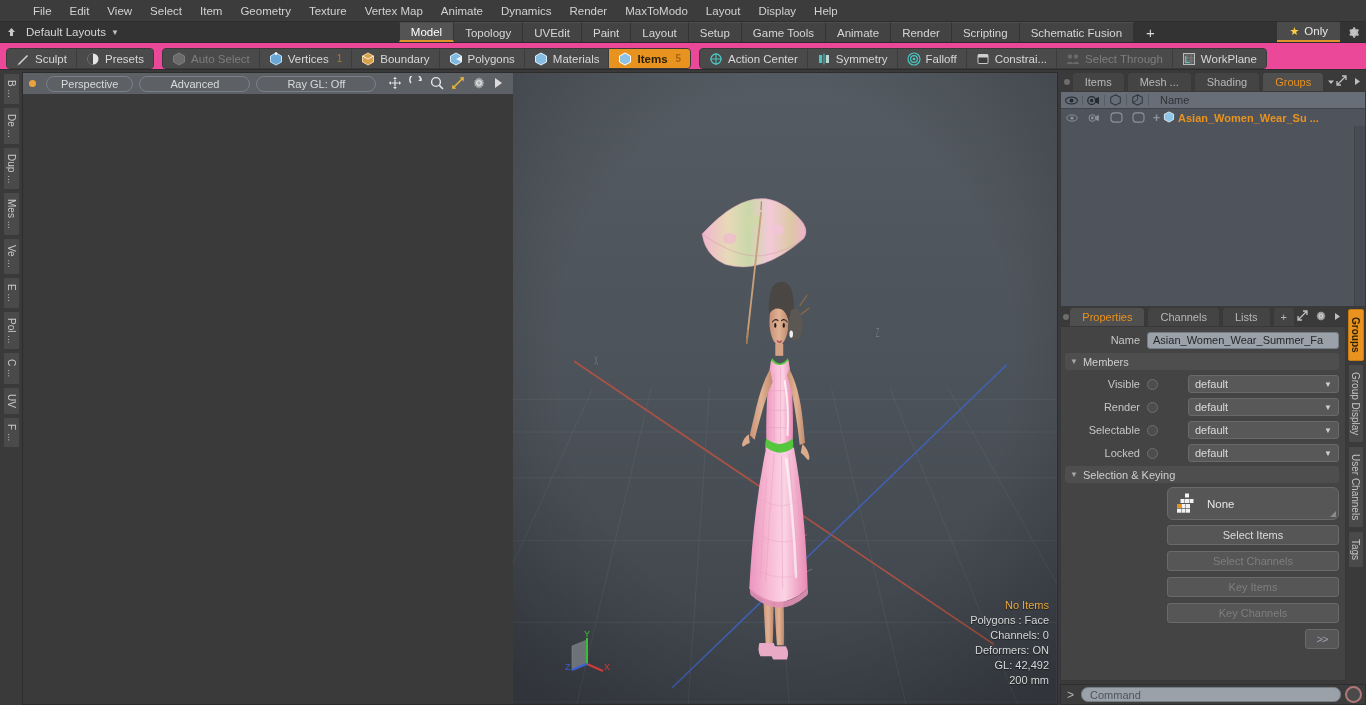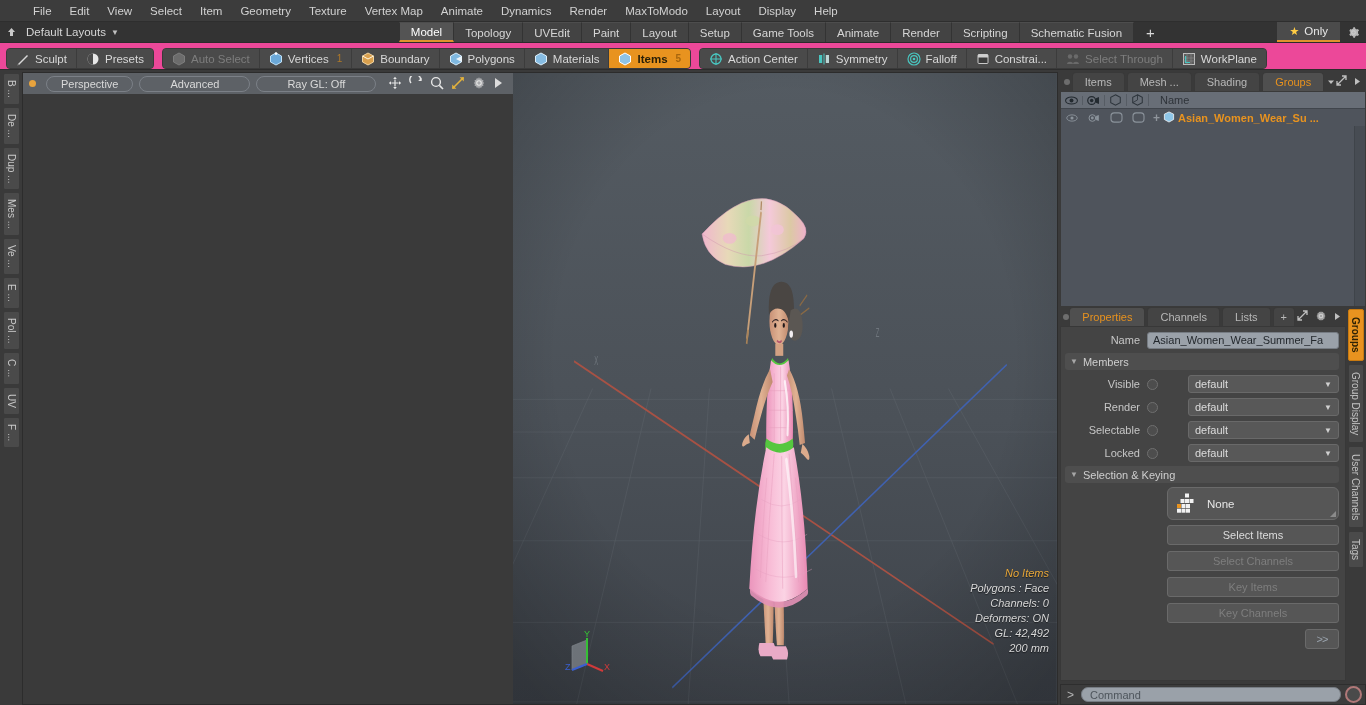--- a/index.html
+++ b/index.html
@@ -106,22 +106,22 @@
     border:1px solid #7b8087; border-radius: 9px; padding: 1px 14px; font-size:11px;
     color:#dadada; background: transparent; white-space:nowrap; cursor:default;
   }
   .vp-pill.w2 { padding: 1px 30px; }
   .vp-header .fill { flex:1 1 auto; }
   .vp-icons { display:flex; align-items:center; gap:7px; padding-right:6px; }
 
   .vp-canvas { flex:1 1 auto; position:relative; overflow:hidden; background:#494f55; }
 
   .vp-stats {
-    position:absolute; right:8px; bottom:48px; text-align:right; line-height:15px;
-    font-size:11px; color:#d7d7d7; text-shadow: 0 1px 1px rgba(0,0,0,.6); font-style: italic;
+    position:absolute; right:8px; bottom:16px; text-align:right; line-height:15px;
+    font-size:11px; color:#d7d7d7; text-shadow: 0 1px 1px rgba(0,0,0,.6);
   }
   .vp-stats .hl { color:#e9a83a; }
 
   .vp-status {
     height: 19px; flex:0 0 19px; background:#3c3c3c; display:flex; align-items:center;
     margin-top: 3px; border:1px solid #2e2e2e;
   }
   .vp-status .grip { width:6px; height:100%; background:#4a4a4a; border-right:1px solid #2e2e2e;}
   .vp-status .txt { padding-left:10px; font-size:11px; color:#d0d0d0; }
 

